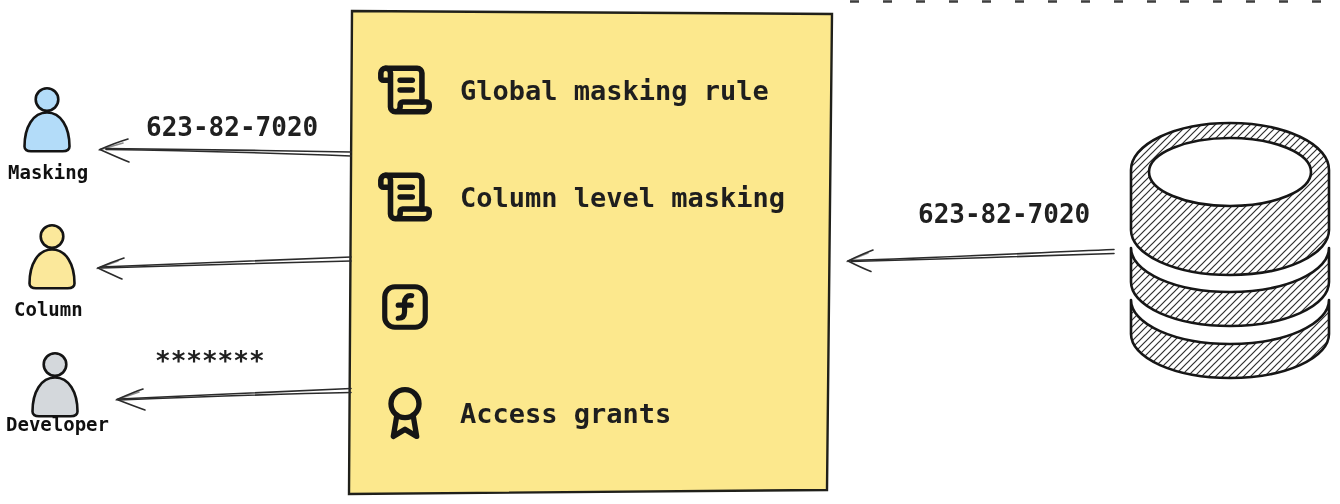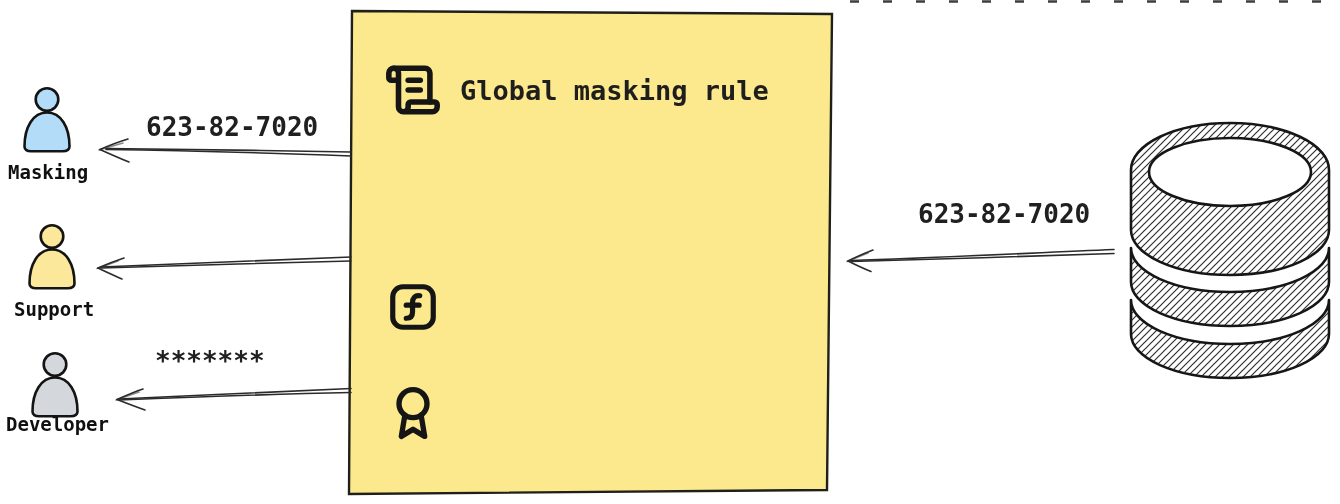--- a/index.html
+++ b/index.html
@@ -6,25 +6,25 @@
   #canvas{
     position:relative;
     width:1340px;height:504px;
     background:#ffffff;
     overflow:hidden;
     font-family:"DejaVu Sans Mono", monospace;
   }
   #bg-svg{position:absolute;left:0;top:0;}
   .box-row{
     position:absolute;
-    left:384px;
+    left:376px;
     height:60px;
     display:flex;
     align-items:center;
-    gap:18px;
+    gap:26px;
   }
   .row-label{
     font-size:27px;
     font-weight:600;
     color:#1e1e1e;
     white-space:nowrap;
   }
   .arrow-label{
     position:absolute;
     font-size:26px;
@@ -92,21 +92,21 @@
              C 52.5 64 49.5 65.2 45.5 65.2 L 14 65.2 C 10 65.2 7.5 64 7.5 60.5 Z" stroke="#141414" stroke-width="2.6" fill="#b3dcf9"></path>
   </svg>
   <div class="role-label" style="left:8px;top:161px">Masking</div>
   <div class="arrow-label" style="left:146px;top:112px">623-82-7020</div>
 
   <svg class="person" style="left:22px;top:223px" viewBox="0 0 60 68">
     <circle cx="30" cy="13.5" r="11.3" stroke="#141414" stroke-width="2.6" fill="#fbe89b"></circle>
     <path d="M7.5 60.5 C 7.5 41 16 26.5 30 26.5 C 44 26.5 52.5 41 52.5 60.5
              C 52.5 64 49.5 65.2 45.5 65.2 L 14 65.2 C 10 65.2 7.5 64 7.5 60.5 Z" stroke="#141414" stroke-width="2.6" fill="#fbe89b"></path>
   </svg>
-  <div class="role-label" style="left:14px;top:298px">Support</div>
+  <div class="role-label" style="left:14px;top:298px">Column</div>
 
   <svg class="person" style="left:25px;top:351px" viewBox="0 0 60 68">
     <circle cx="30" cy="13.5" r="11.3" stroke="#141414" stroke-width="2.6" fill="#d4d8dc"></circle>
     <path d="M7.5 60.5 C 7.5 41 16 26.5 30 26.5 C 44 26.5 52.5 41 52.5 60.5
              C 52.5 64 49.5 65.2 45.5 65.2 L 14 65.2 C 10 65.2 7.5 64 7.5 60.5 Z" stroke="#141414" stroke-width="2.6" fill="#d4d8dc"></path>
   </svg>
   <div class="role-label" style="left:6px;top:413px">Developer</div>
   <div class="arrow-label" style="left:155px;top:346px">*******</div>
 
   <div class="box-row" style="top:60px">
@@ -114,38 +114,50 @@
       <svg width="58" height="58" viewBox="0 0 24 24" fill="none" stroke="#151515" stroke-width="2.3" stroke-linecap="round" stroke-linejoin="round">
         <path d="M15 12h-5"></path>
           <path d="M15 8h-5"></path>
           <path d="M19 17V5a2 2 0 0 0-2-2H4"></path>
         <path d="M8 21h12a2 2 0 0 0 2-2v-1a1 1 0 0 0-1-1H11a1 1 0 0 0-1 1v1a2 2 0 1 1-4 0V5a2 2 0 1 0-4 0v2a1 1 0 0 0 1 1h3"></path>
       </svg>
     </span>
     <span class="row-label">Global masking rule</span>
   </div>
 
+  <div class="box-row" style="top:167px">
+    <span class="icon">
+      <svg width="58" height="58" viewBox="0 0 24 24" fill="none" stroke="#151515" stroke-width="2.3" stroke-linecap="round" stroke-linejoin="round">
+        <path d="M15 12h-5"></path>
+          <path d="M15 8h-5"></path>
+          <path d="M19 17V5a2 2 0 0 0-2-2H4"></path>
+        <path d="M8 21h12a2 2 0 0 0 2-2v-1a1 1 0 0 0-1-1H11a1 1 0 0 0-1 1v1a2 2 0 1 1-4 0V5a2 2 0 1 0-4 0v2a1 1 0 0 0 1 1h3"></path>
+      </svg>
+    </span>
+    <span class="row-label">Column level masking</span>
+  </div>
 
   <div class="box-row" style="top:277px">
     <span class="icon">
       <svg width="54" height="54" viewBox="0 0 24 24" fill="none" stroke="#151515" stroke-width="2.3" stroke-linecap="round" stroke-linejoin="round">
         <rect width="18" height="18" x="3" y="3" rx="4.5"></rect>
         <path d="M9 17c2 0 2.8-1 2.8-2.8V10c0-2 1-3.3 3.2-3"></path>
         <path d="M9 11.2h5.7"></path>
       </svg>
     </span>
   </div>
 
   <div class="box-row" style="top:383px">
     <span class="icon">
       <svg width="56" height="60" viewBox="0 0 24 24" fill="none" stroke="#151515" stroke-width="2.3" stroke-linecap="round" stroke-linejoin="round">
         <circle cx="12" cy="8" r="6"></circle>
         <path d="M15.477 12.89 17 22l-5-3-5 3 1.523-9.11"></path>
       </svg>
     </span>
+    <span class="row-label">Access grants</span>
   </div>
 
   <div class="arrow-label" style="left:918px;top:199px">623-82-7020</div>
 
   <svg style="position:absolute;left:1124px;top:118px" width="212" height="266" viewBox="0 0 212 266">
     <defs>
       <pattern id="dbhatch" patternUnits="userSpaceOnUse" width="7" height="7">
         <path d="M-1 1 L1 -1 M0 7 L7 0 M6 8 L8 6" stroke="#2e2e2e" stroke-width="1.2"></path>
       </pattern>
     </defs>

